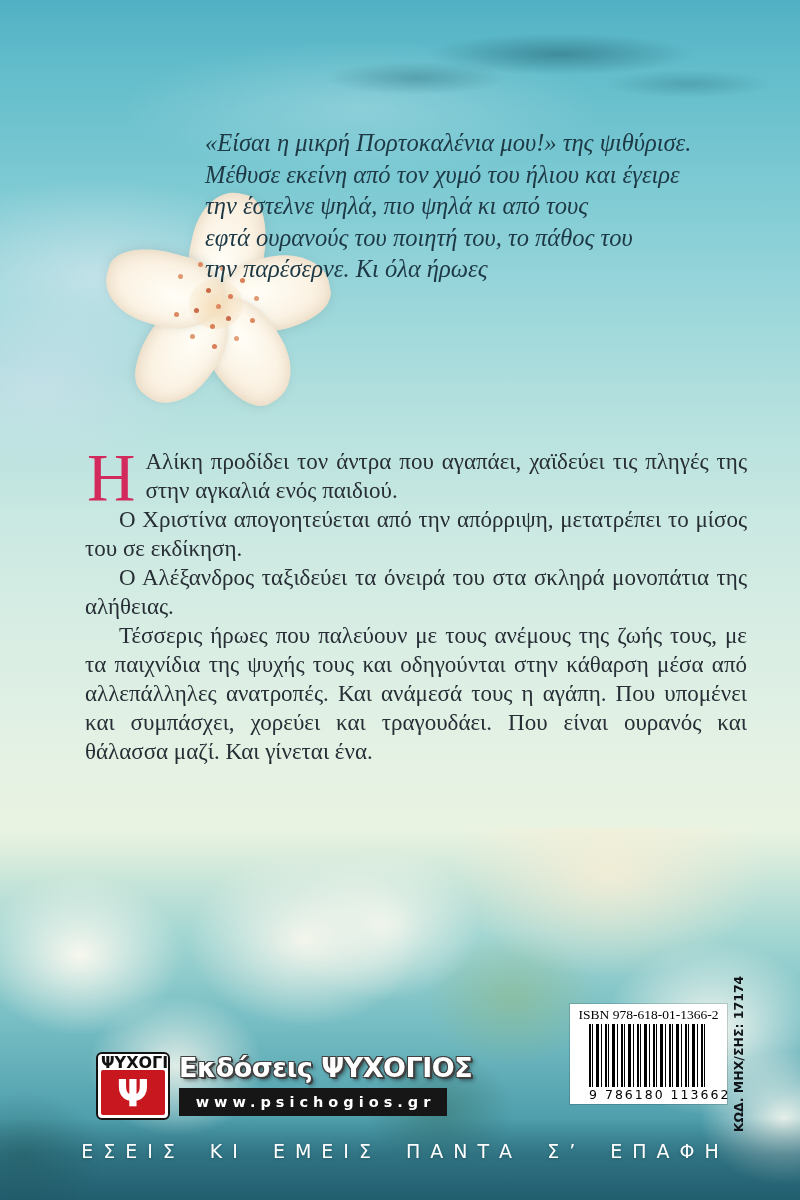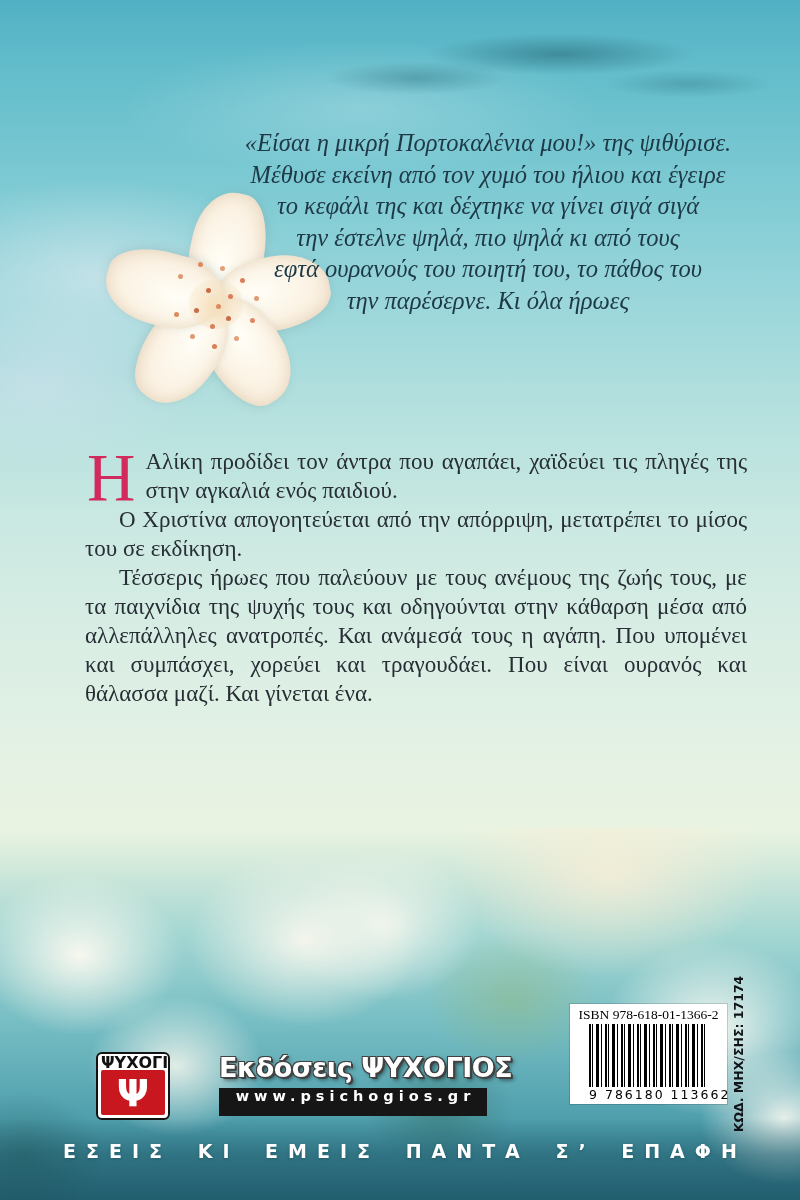--- a/index.html
+++ b/index.html
@@ -65,21 +65,21 @@
       -38px -30px 0 #e09a72, -18px -42px 0 #dd8a60, 4px -38px 0 #e3a078,
       24px -26px 0 #d87f58, 38px -8px 0 #e09a72, 34px 14px 0 #dd8a60,
       18px 32px 0 #e3a078, -4px 40px 0 #d87f58, -26px 30px 0 #e09a72,
       -42px 8px 0 #dd8a60, -10px -16px 0 #c96b48, 12px -10px 0 #d87f58,
       -22px 4px 0 #c96b48, 10px 12px 0 #c96b48, -6px 20px 0 #d87f58;
   }
 
   
   .quote {
     position:absolute; left:205px; top:127px; width:566px;
-    text-align:center; font-style:italic;
+    font-style:italic;
     font-size:24.5px; line-height:31.5px; color:#1e3946;
   }
   .quote .qline { display:block; white-space:nowrap; }
 
   
   .synopsis {
     position:absolute; left:85px; top:447px; width:662px;
     font-size:23px; line-height:29px; color:#272e35; text-align:justify;
   }
   .synopsis p { margin:0; text-indent:34px; }
@@ -97,30 +97,30 @@
   }
   .logo-word {
     font-family:"DejaVu Sans",sans-serif; font-weight:800; font-size:16px; line-height:12px;
     text-align:center; color:#111; white-space:nowrap;
   }
   .logo-psi {
     flex:1; margin-top:1px; background:#c8171e; color:#fff; border-radius:2px;
     display:flex; align-items:center; justify-content:center;
     font-family:"DejaVu Sans",sans-serif; font-weight:700; font-size:38px; line-height:1;
   }
-  .pub-text { display:flex; flex-direction:column; justify-content:flex-start;margin-left:40px; }
+  .pub-text { display:flex; flex-direction:column; justify-content:flex-start; }
   .pub-name {
     font-family:"DejaVu Sans",sans-serif; font-weight:700; font-size:27px; line-height:32px;
     color:#fff; white-space:nowrap; letter-spacing:-0.5px;
     text-shadow:2px 2px 0 #414141, -1px -1px 0 #414141, 1px -1px 0 #414141,
                 -1px 1px 0 #414141, 2px 1px 0 #414141, 3px 3px 4px rgba(0,0,0,0.55);
   }
   .pub-url-bar {
     margin-top:4px; background:#161616; height:28px; width:268px; box-sizing:border-box;
-    display:flex; align-items:flex-start; justify-content:center;
+    display:flex; align-items:center; justify-content:center;
   }
   .pub-url {
     font-family:"DejaVu Sans",sans-serif; font-weight:700; font-size:14.5px;
     color:#fff; letter-spacing:5px; white-space:nowrap; text-indent:5px;
   }
 
   
   .barcode-box {
     position:absolute; left:570px; top:1004px; width:157px; height:100px;
     background:#fff; box-sizing:border-box; padding:3px 19px 2px;
@@ -142,21 +142,21 @@
   .machine-code { position:absolute; left:726px; top:1004px; width:24px; height:100px; }
   .machine-code span {
     position:absolute; left:50%; top:50%; transform:translate(-50%,-50%) rotate(-90deg);
     white-space:nowrap; font-family:"DejaVu Sans",sans-serif; font-weight:700;
     font-size:12.5px; color:#101418;
   }
 
   
   .footer-slogan {
     position:absolute; left:0; top:1140px; width:800px; text-align:center;
-    font-family:"DejaVu Sans",sans-serif; font-weight:700; font-size:19px;
+    font-family:"DejaVu Sans",sans-serif; font-weight:400; font-size:19px;
     color:#fff; letter-spacing:10px; word-spacing:9px; text-indent:10px;
     text-shadow:0 1px 3px rgba(20,60,70,0.45);
   }
 </style>
 </head>
 <body>
 
 <div class="page">
 
   <div class="bottom-photo"></div>
@@ -168,29 +168,29 @@
     <div class="petal a3"></div>
     <div class="petal a4"></div>
     <div class="petal a5"></div>
     <div class="flower-center"></div>
     <div class="stamen-dots"></div>
   </div>
 
   <div class="quote">
     <span class="qline">«Είσαι η μικρή Πορτοκαλένια μου!» της ψιθύρισε.</span>
     <span class="qline">Μέθυσε εκείνη από τον χυμό του ήλιου και έγειρε</span>
-    <span class="qline">το κεφάλι της και δέχτηκε να γίνει σιγά σιγά</span>
     <span class="qline">την έστελνε ψηλά, πιο ψηλά κι από τους</span>
     <span class="qline">εφτά ουρανούς του ποιητή του, το πάθος του</span>
     <span class="qline">την παρέσερνε. Κι όλα ήρωες</span>
   </div>
 
   <div class="synopsis">
     <p class="first"><span class="dropcap">Η</span><span>Αλίκη προδίδει τον άντρα που αγαπάει, χαϊδεύει τις πληγές της στην αγκαλιά ενός παιδιού.</span></p>
     <p>Ο Χριστίνα απογοητεύεται από την απόρριψη, μετατρέπει το μίσος του σε εκδίκηση.</p>
+    <p>Ο Αλέξανδρος ταξιδεύει τα όνειρά του στα σκληρά μονοπάτια της αλήθειας.</p>
     <p>Τέσσερις ήρωες που παλεύουν με τους ανέμους της ζωής τους, με τα παιχνίδια της ψυχής τους και οδηγούνται στην κάθαρση μέσα από αλλεπάλληλες ανατροπές. Και ανάμεσά τους η αγάπη. Που υπομένει και συμπάσχει, χορεύει και τραγουδάει. Που είναι ουρανός και θάλασσα μαζί. Και γίνεται ένα.</p>
   </div>
 
   <div class="publisher">
     <div class="logo-box">
       <div class="logo-word">ΨΥΧΟΓΙΟΣ</div>
       <div class="logo-psi">Ψ</div>
     </div>
     <div class="pub-text">
       <div class="pub-name">Εκδόσεις ΨΥΧΟΓΙΟΣ</div>

